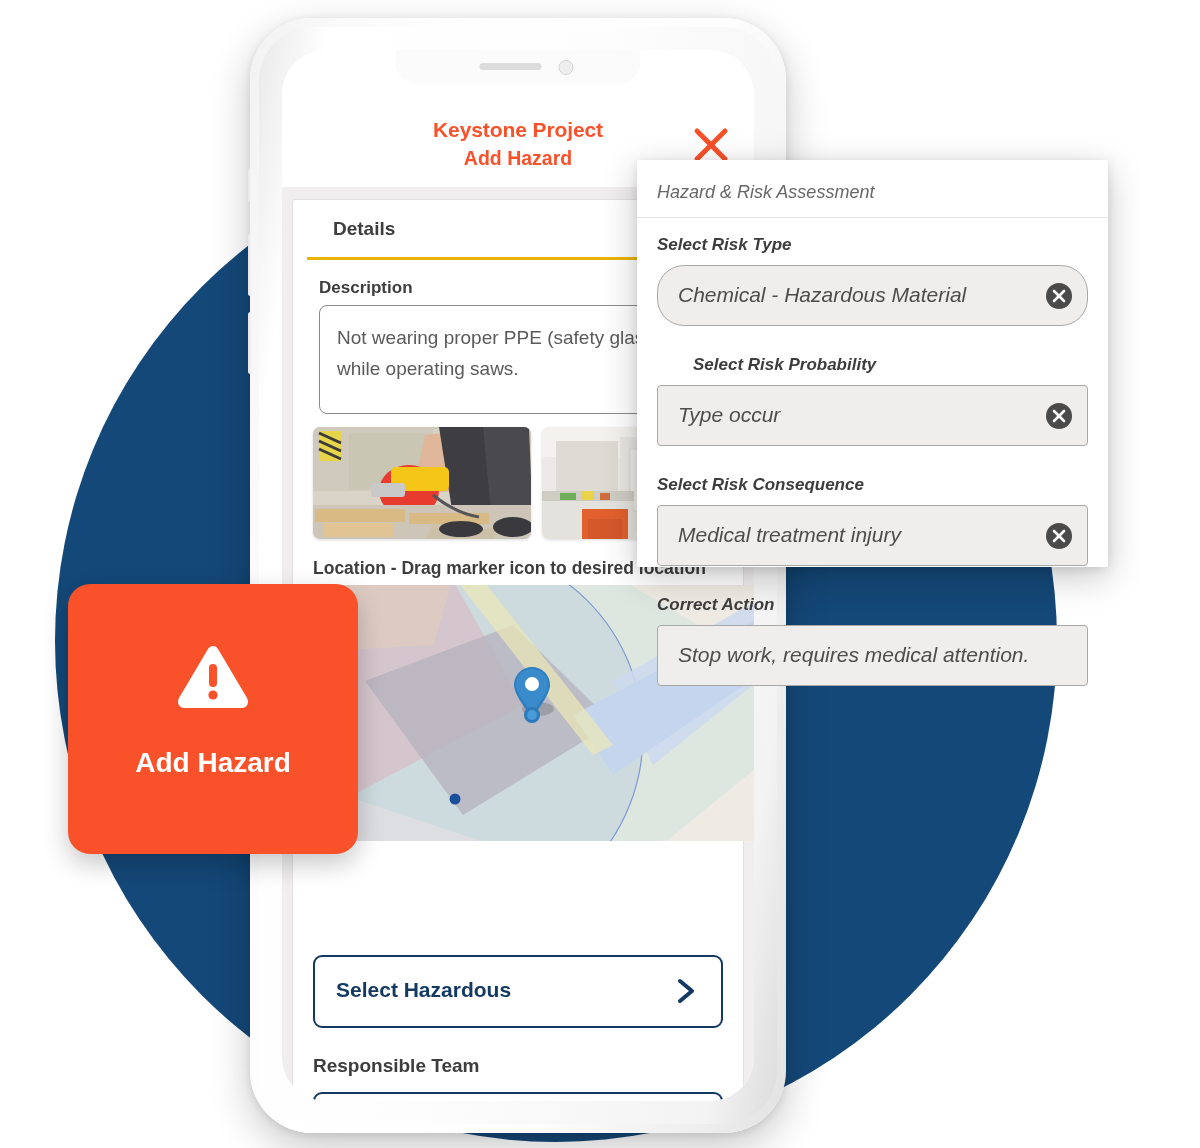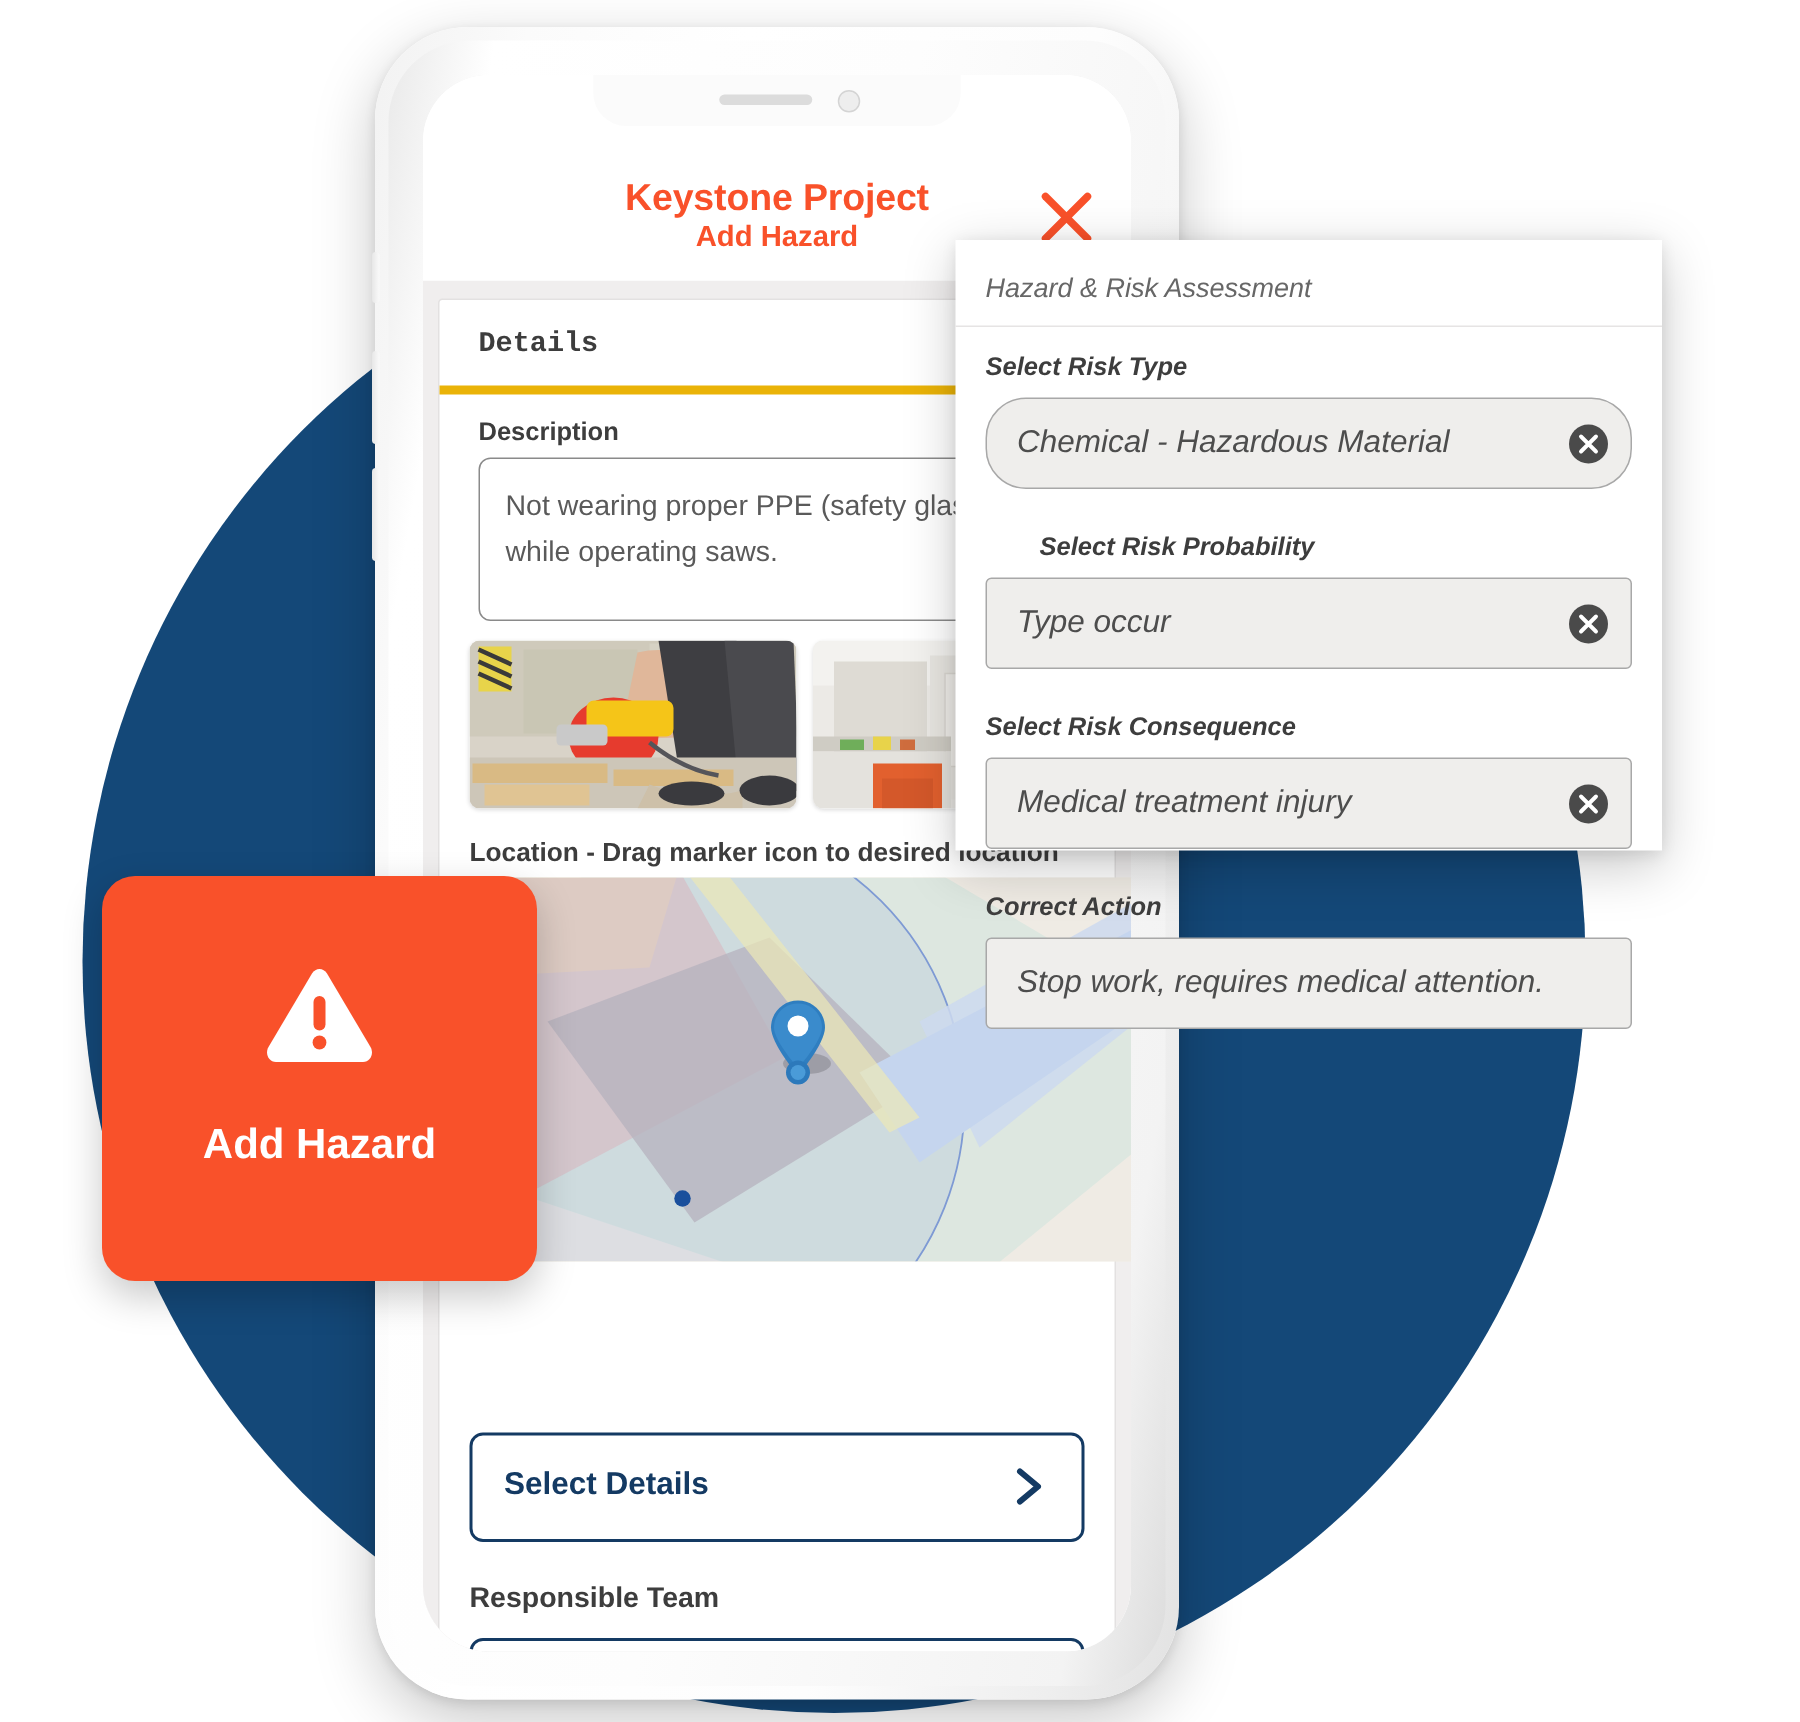--- a/index.html
+++ b/index.html
@@ -112,21 +112,21 @@
     height: 137px;
     background: #ffffff;
     z-index: 5;
   }
   #app-title {
     position: absolute;
     left: 0; right: 0;
     top: 68px;
     text-align: center;
     color: #f9512a;
-    font-size: 25px;
+    font-size: 21px;
     font-weight: bold;
     letter-spacing: -0.1px;
   }
   #app-subtitle {
     position: absolute;
     left: 0; right: 0;
     top: 97px;
     text-align: center;
     color: #f9512a;
     font-size: 19.5px;
@@ -155,24 +155,23 @@
     background: #ffffff;
     border: 1px solid #e3e1e1;
     border-radius: 3px;
   }
   #card-details {
     top: 12px;
     bottom: -40px;
   }
   .section-head {
     position: absolute;
-    left: 0; top: 0; right: 0;
+    left: 14px; top: 0; right: 0;
     height: 57px;
-    border-bottom: 6px solid #eab308;
-    font-family: Liberation Mono, monospace;
+    border-bottom: 3px solid #eab308;
   }
   .section-head span {
     position: absolute;
     left: 26px;
     top: 18px;
     font-size: 19px;
     font-weight: bold;
     color: #3d3d3d;
   }
   .field-label {
@@ -532,21 +531,21 @@
                   </svg>
                 </div>
                 <div id="map-arrow">
                   <svg width="20" height="20" viewBox="0 0 20 20">
                     <path d="M3 17 L15 5 M15 5 L8 5 M15 5 L15 12" stroke="#2a2a2a" stroke-width="2" fill="none" stroke-linecap="round"></path>
                   </svg>
                 </div>
               </div>
 
               <div class="pill-btn" id="btn-select-location">
-                <span class="pill-label">Select Details</span>
+                <span class="pill-label">Select Hazardous</span>
                 <span class="chev">
                   <svg width="24" height="28" viewBox="0 0 24 28">
                       <path d="M5 4 L17 14 L5 24" stroke="#143a63" stroke-width="4" fill="none" stroke-linecap="round" stroke-linejoin="round"></path>
                     </svg>
                 </span>
               </div>
 
               <div id="label-responsible-team">Responsible Team</div>
 
               <div class="pill-btn" id="btn-select-team">

